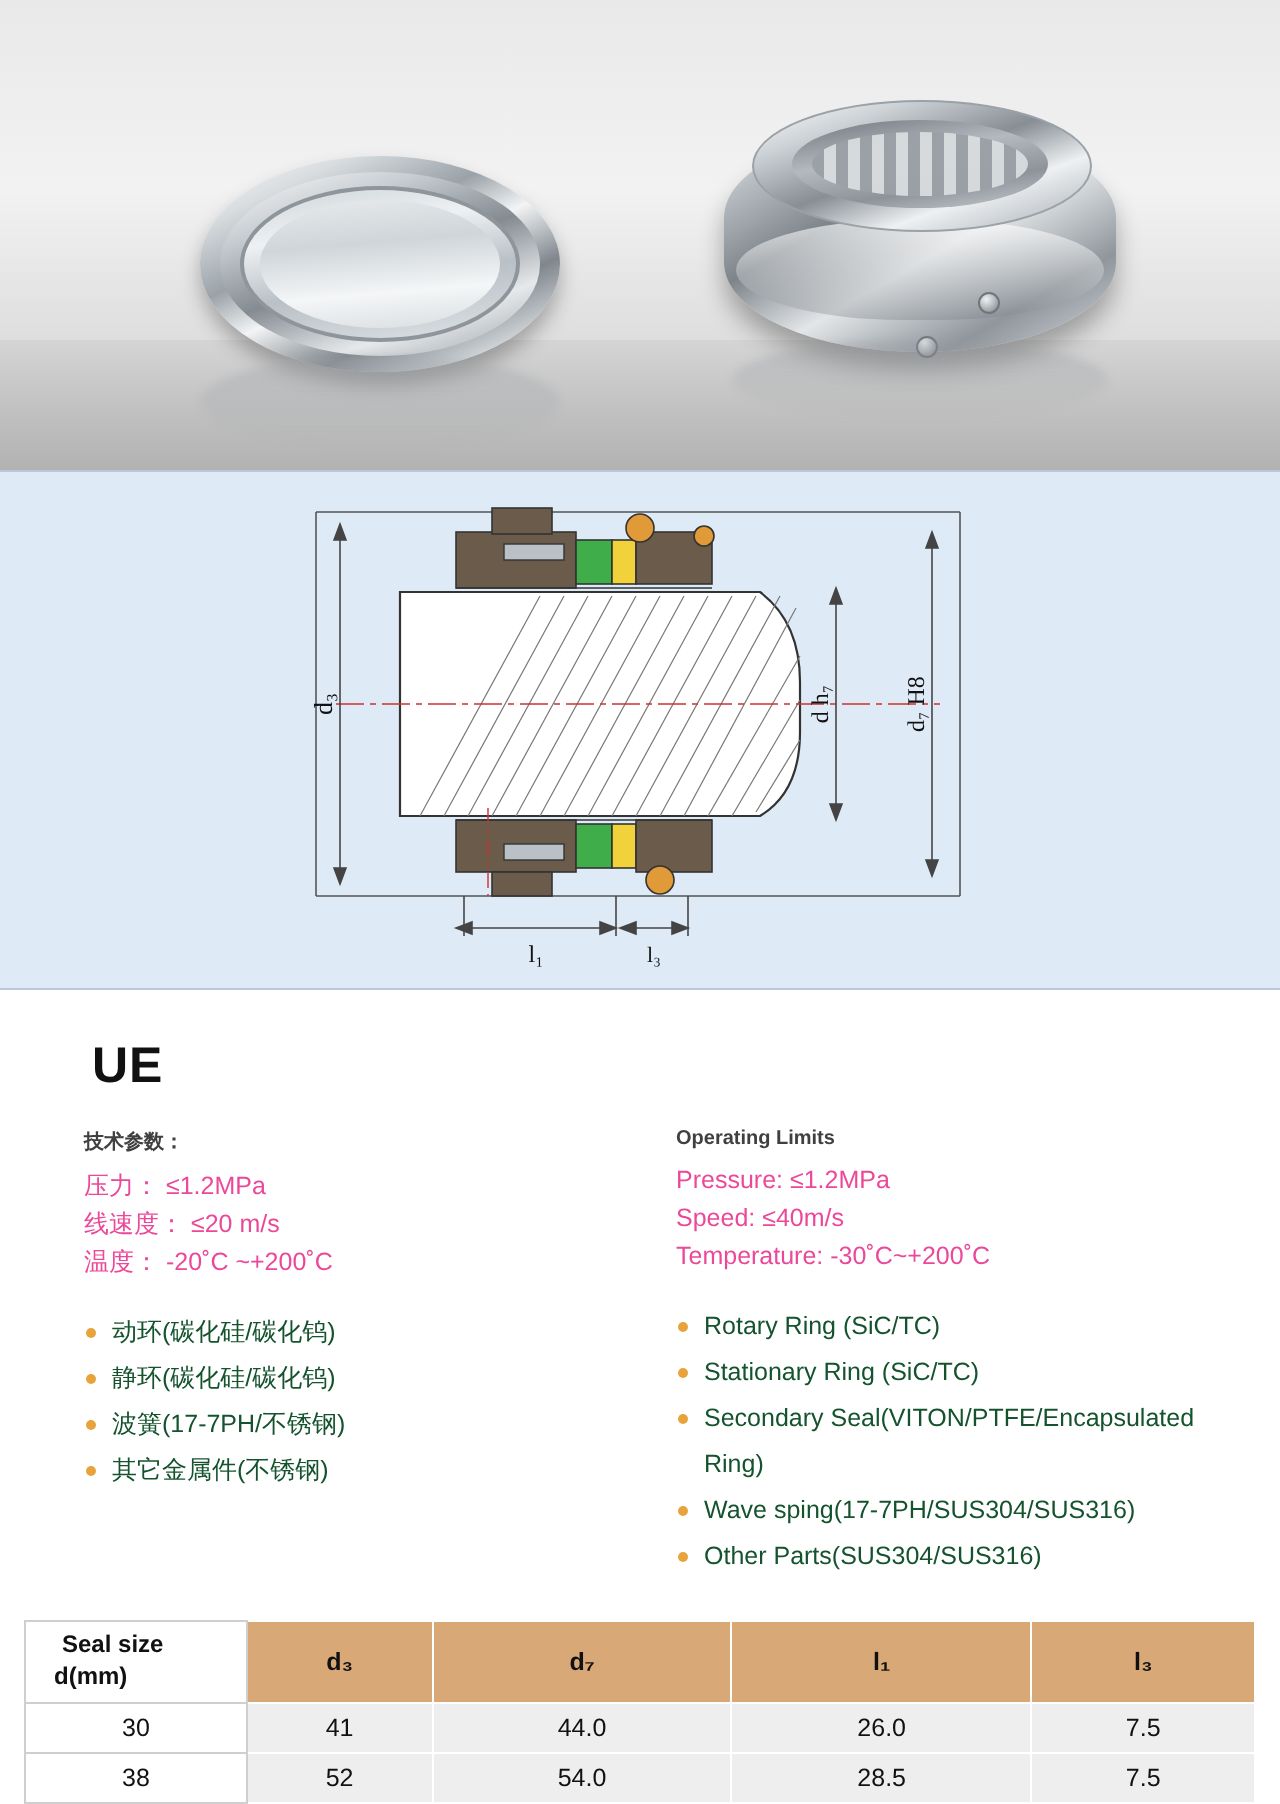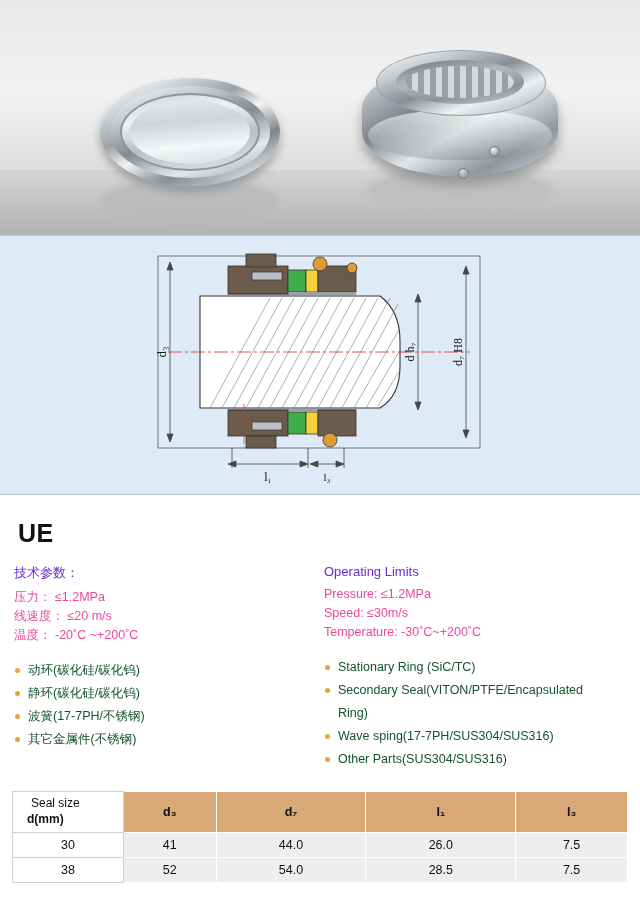--- a/index.html
+++ b/index.html
@@ -151,41 +151,41 @@
     background: #dfeaf7;
     border-top: 1px solid #b9c9dc;
     border-bottom: 1px solid #b9c9dc;
     overflow: hidden;
   }
   .drawing-band svg { display: block; }
 
   
   .spec {
     position: relative;
-    padding: 18px 26px 0 14px;
+    padding: 18px 26px 0 42px;
   }
   .model-title {
     font-size: 25px;
     font-weight: bold;
     color: #111;
     letter-spacing: 0.5px;
     margin: 6px 0 16px 4px;
   }
   .cols {
     display: flex;
   }
   .col {
     width: 50%;
     box-sizing: border-box;
   }
   .col.right { padding-left: 10px; }
   .col-head {
-    font-size: 13px;
-    font-weight: normal;
-    color: #6d28d9;
+    font-size: 10px;
+    font-weight: bold;
+    color: #404040;
     margin-bottom: 6px;
   }
   .param-line {
     font-size: 12.5px;
     color: #ec4899;
     line-height: 19px;
   }
   .bullets {
     margin-top: 14px;
   }
@@ -235,21 +235,21 @@
     width: 110px;
     padding: 0;
   }
   .sizecell {
     position: relative;
     height: 38px;
   }
   .sizecell .l1 {
     position: absolute;
     left: 18px; top: 3px;
-    font-weight: normal;
+    font-weight: bold;
     font-size: 12px;
   }
   .sizecell .l2 {
     position: absolute;
     left: 14px; top: 19px;
     font-weight: bold;
     font-size: 12px;
     text-align: center;
   }
   table.spec-table tbody td {
@@ -396,24 +396,25 @@
           <div class="bullet">动环(碳化硅/碳化钨)</div>
           <div class="bullet">静环(碳化硅/碳化钨)</div>
           <div class="bullet">波簧(17-7PH/不锈钢)</div>
           <div class="bullet">其它金属件(不锈钢)</div>
         </div>
       </div>
 
       <div class="col right">
         <div class="col-head">Operating Limits</div>
         <div class="param-line">Pressure:  ≤1.2MPa</div>
-        <div class="param-line">Speed:  ≤30m/s</div>
+        <div class="param-line">Speed:  ≤40m/s</div>
         <div class="param-line">Temperature:  -30˚C~+200˚C</div>
 
         <div class="bullets">
+          <div class="bullet">Rotary Ring (SiC/TC)</div>
           <div class="bullet">Stationary Ring (SiC/TC)</div>
           <div class="bullet">Secondary Seal(VITON/PTFE/Encapsulated Ring)</div>
           <div class="bullet">Wave sping(17-7PH/SUS304/SUS316)</div>
           <div class="bullet">Other Parts(SUS304/SUS316)</div>
         </div>
       </div>
 
     </div>
   </div>
 

